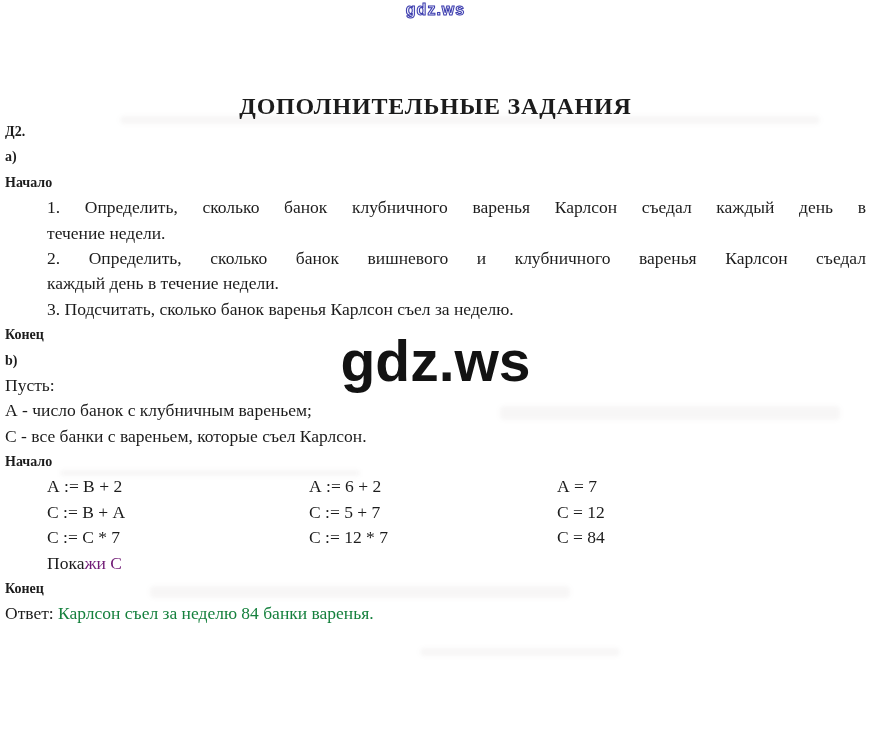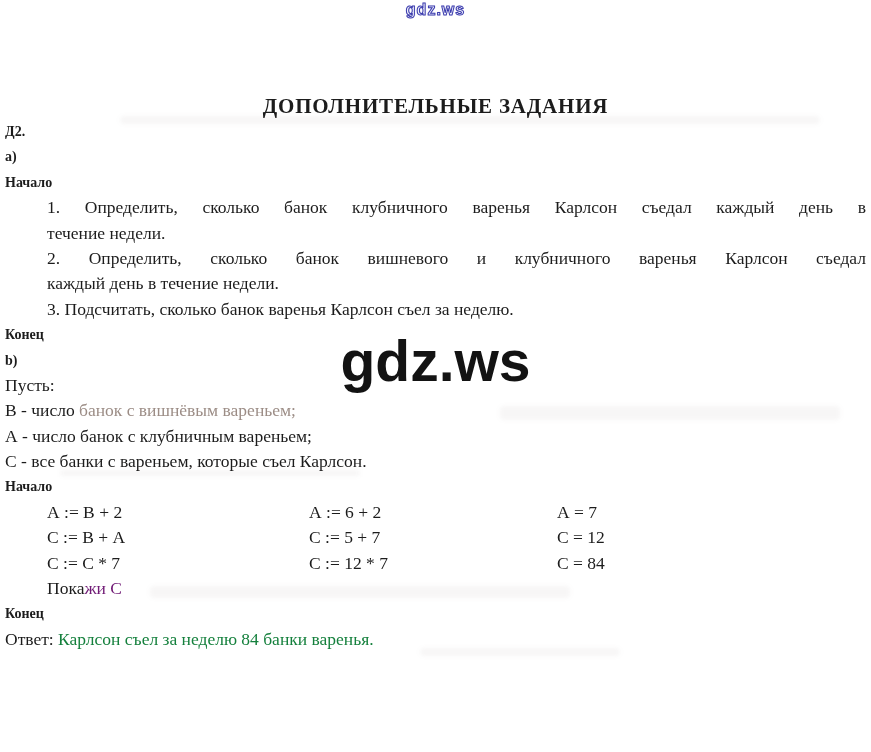--- a/index.html
+++ b/index.html
@@ -31,21 +31,21 @@
     font-weight: 600; font-size: 57px; line-height: 60px;
     color: #131313; letter-spacing: 0px;
     z-index: 5; white-space: nowrap;
   }
 
   .content { position: absolute; top: 0; left: 5px; right: 5px; }
 
   .title {
     margin: 93px 0 0 0; height: 26px; line-height: 26px;
     text-align: center;
-    font-size: 21px; font-weight: 700; letter-spacing: 0.8px;
+    font-size: 24px; font-weight: 700; letter-spacing: 0.8px;
   }
 
   .line { height: 25.4px; line-height: 25.4px; font-size: 17.5px; white-space: nowrap; }
   .bold { font-weight: 700; font-size: 14px; }
   .indent { margin-left: 42px; white-space: normal; }
   .just { text-align: justify; text-align-last: justify; }
   .faded { color: #9c8d86; }
   .semi-faded { color: #701a75; }
   .ans-tail { color: #15803d; }
 
@@ -87,21 +87,20 @@
     <div class="line indent just">1. Определить, сколько банок клубничного варенья Карлсон съедал каждый день в</div>
     <div class="line indent">течение недели.</div>
     <div class="line indent just">2. Определить, сколько банок вишневого и клубничного варенья Карлсон съедал</div>
     <div class="line indent">каждый день в течение недели.</div>
     <div class="line indent">3. Подсчитать, сколько банок варенья Карлсон съел за неделю.</div>
 
     <div class="line bold">Конец</div>
     <div class="line bold">b)</div>
     <div class="line">Пусть:</div>
 
-    <div class="line"><span>В - число </span><span class="faded">банок с вишнёвым вареньем;</span></div>
     <div class="line">А - число банок с клубничным вареньем;</div>
     <div class="line">С - все банки с вареньем, которые съел Карлсон.</div>
 
     <div class="line bold">Начало</div>
 
     <div class="line row">
       <span class="c1">А := В + 2</span><span class="c2">А := 6 + 2</span><span class="c3">А = 7</span>
     </div>
     <div class="line row">
       <span class="c1">С := В + А</span><span class="c2">С := 5 + 7</span><span class="c3">С = 12</span>

